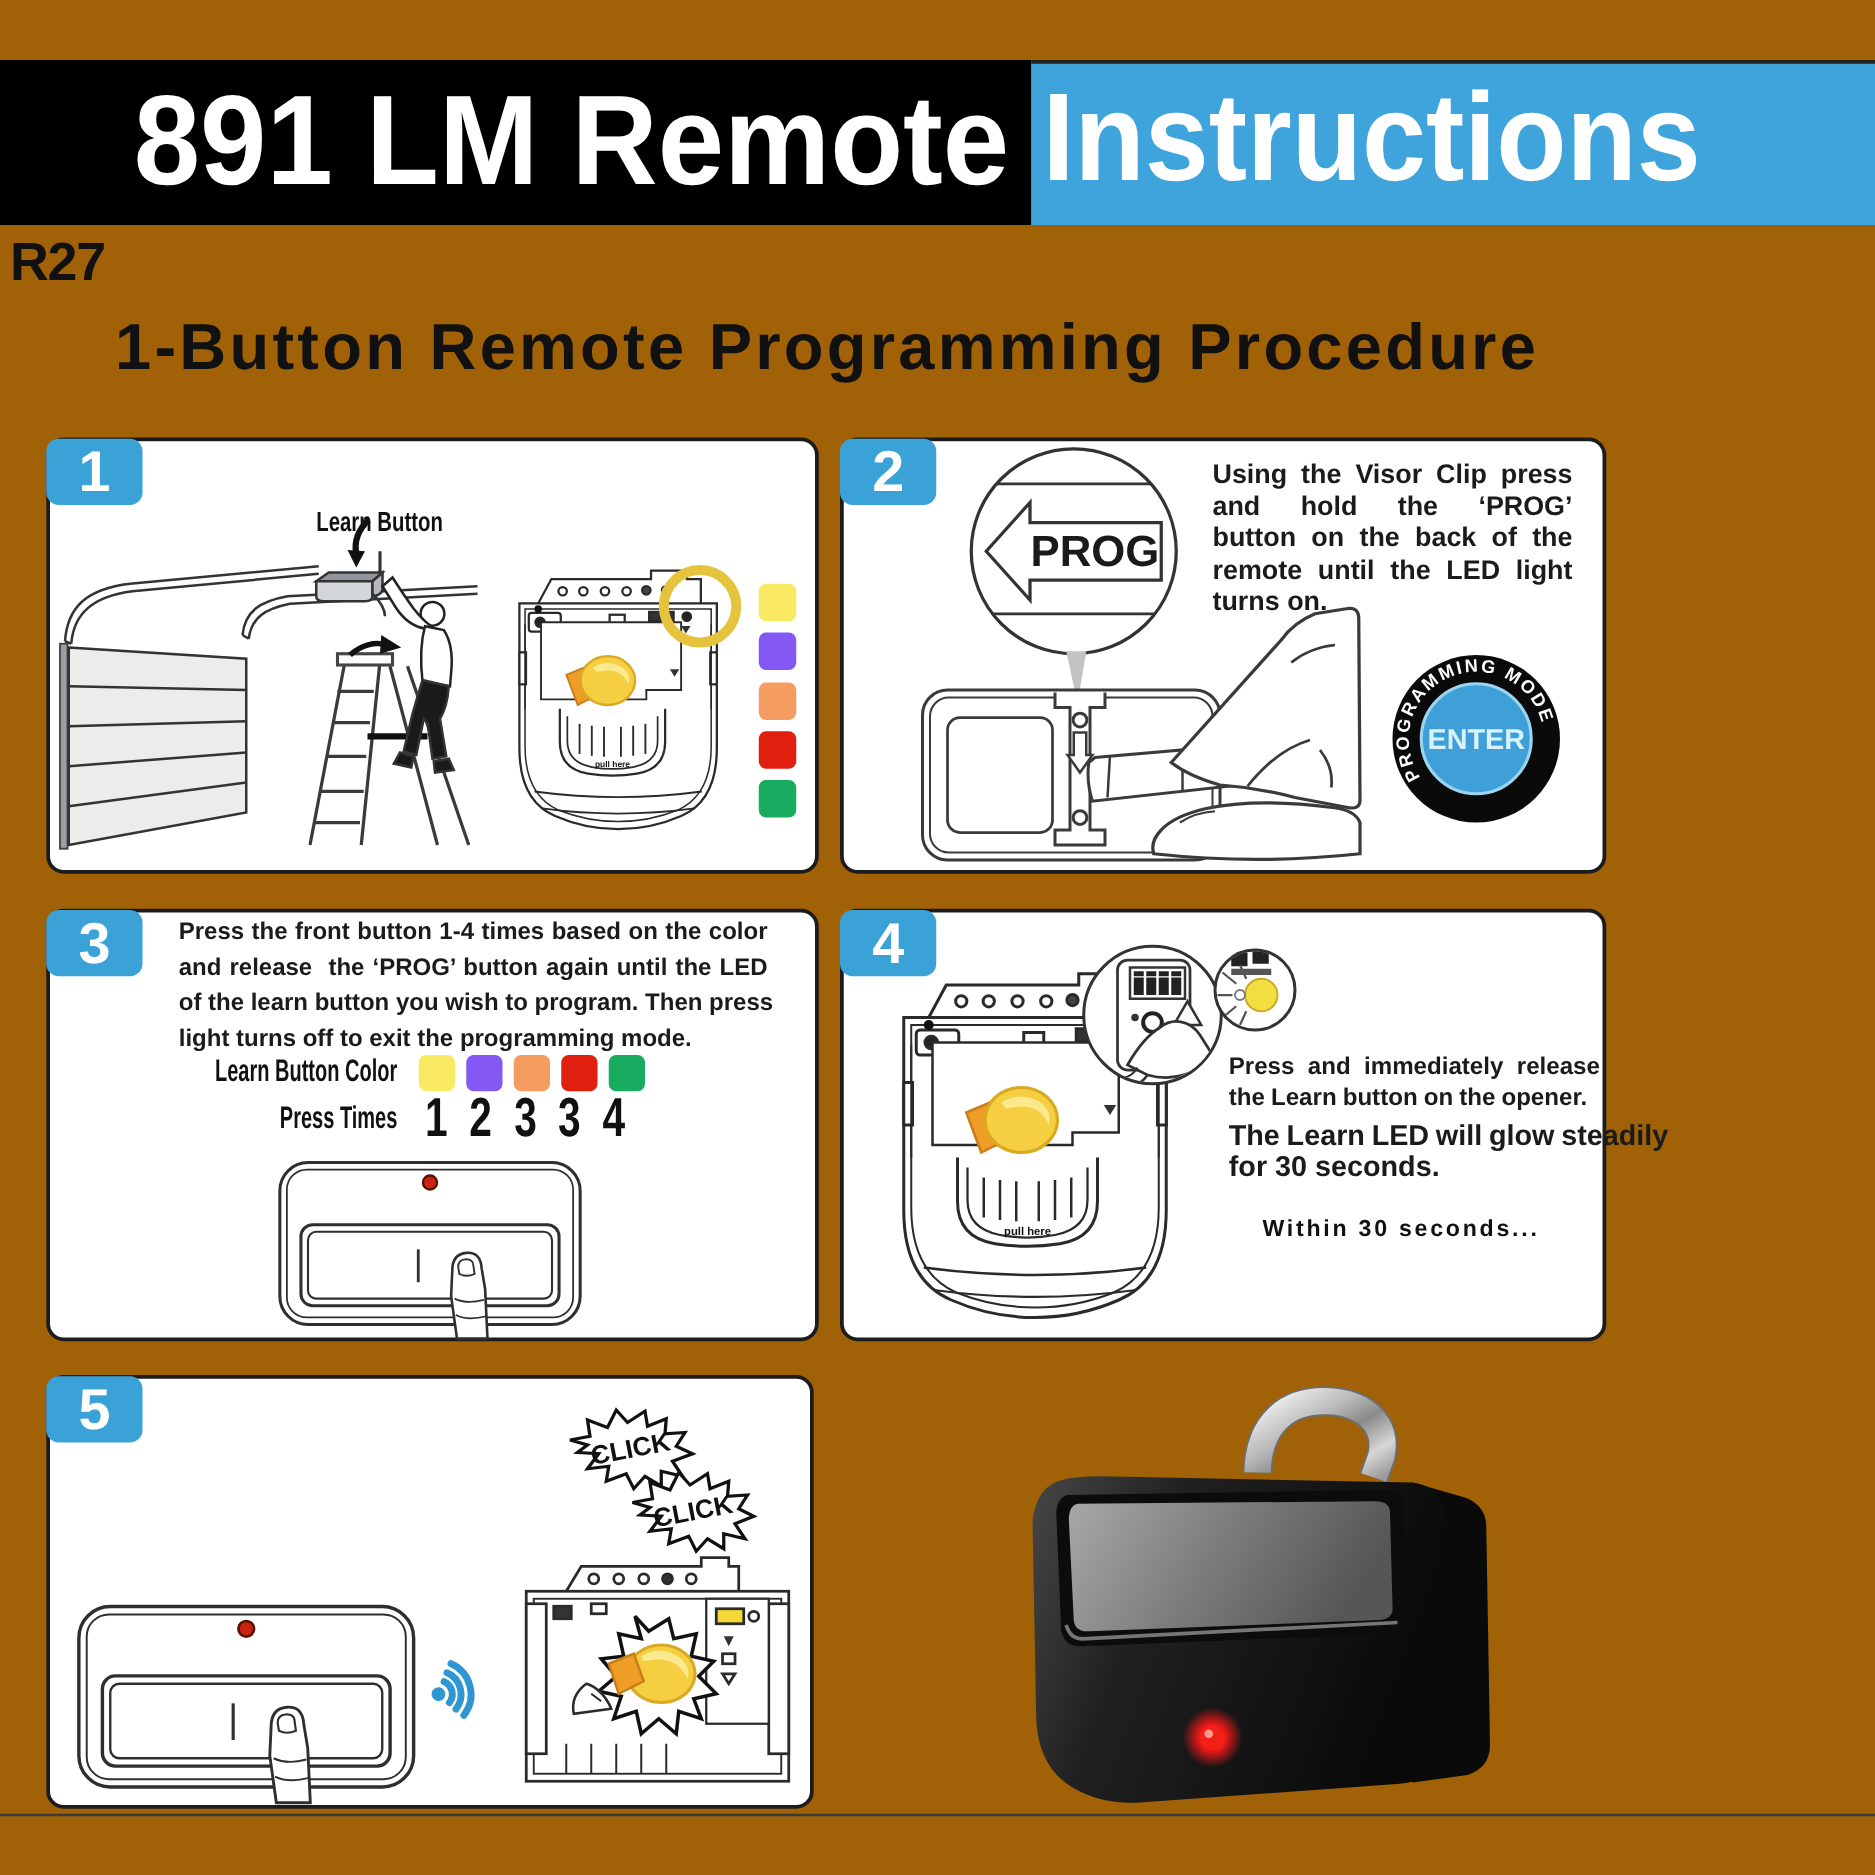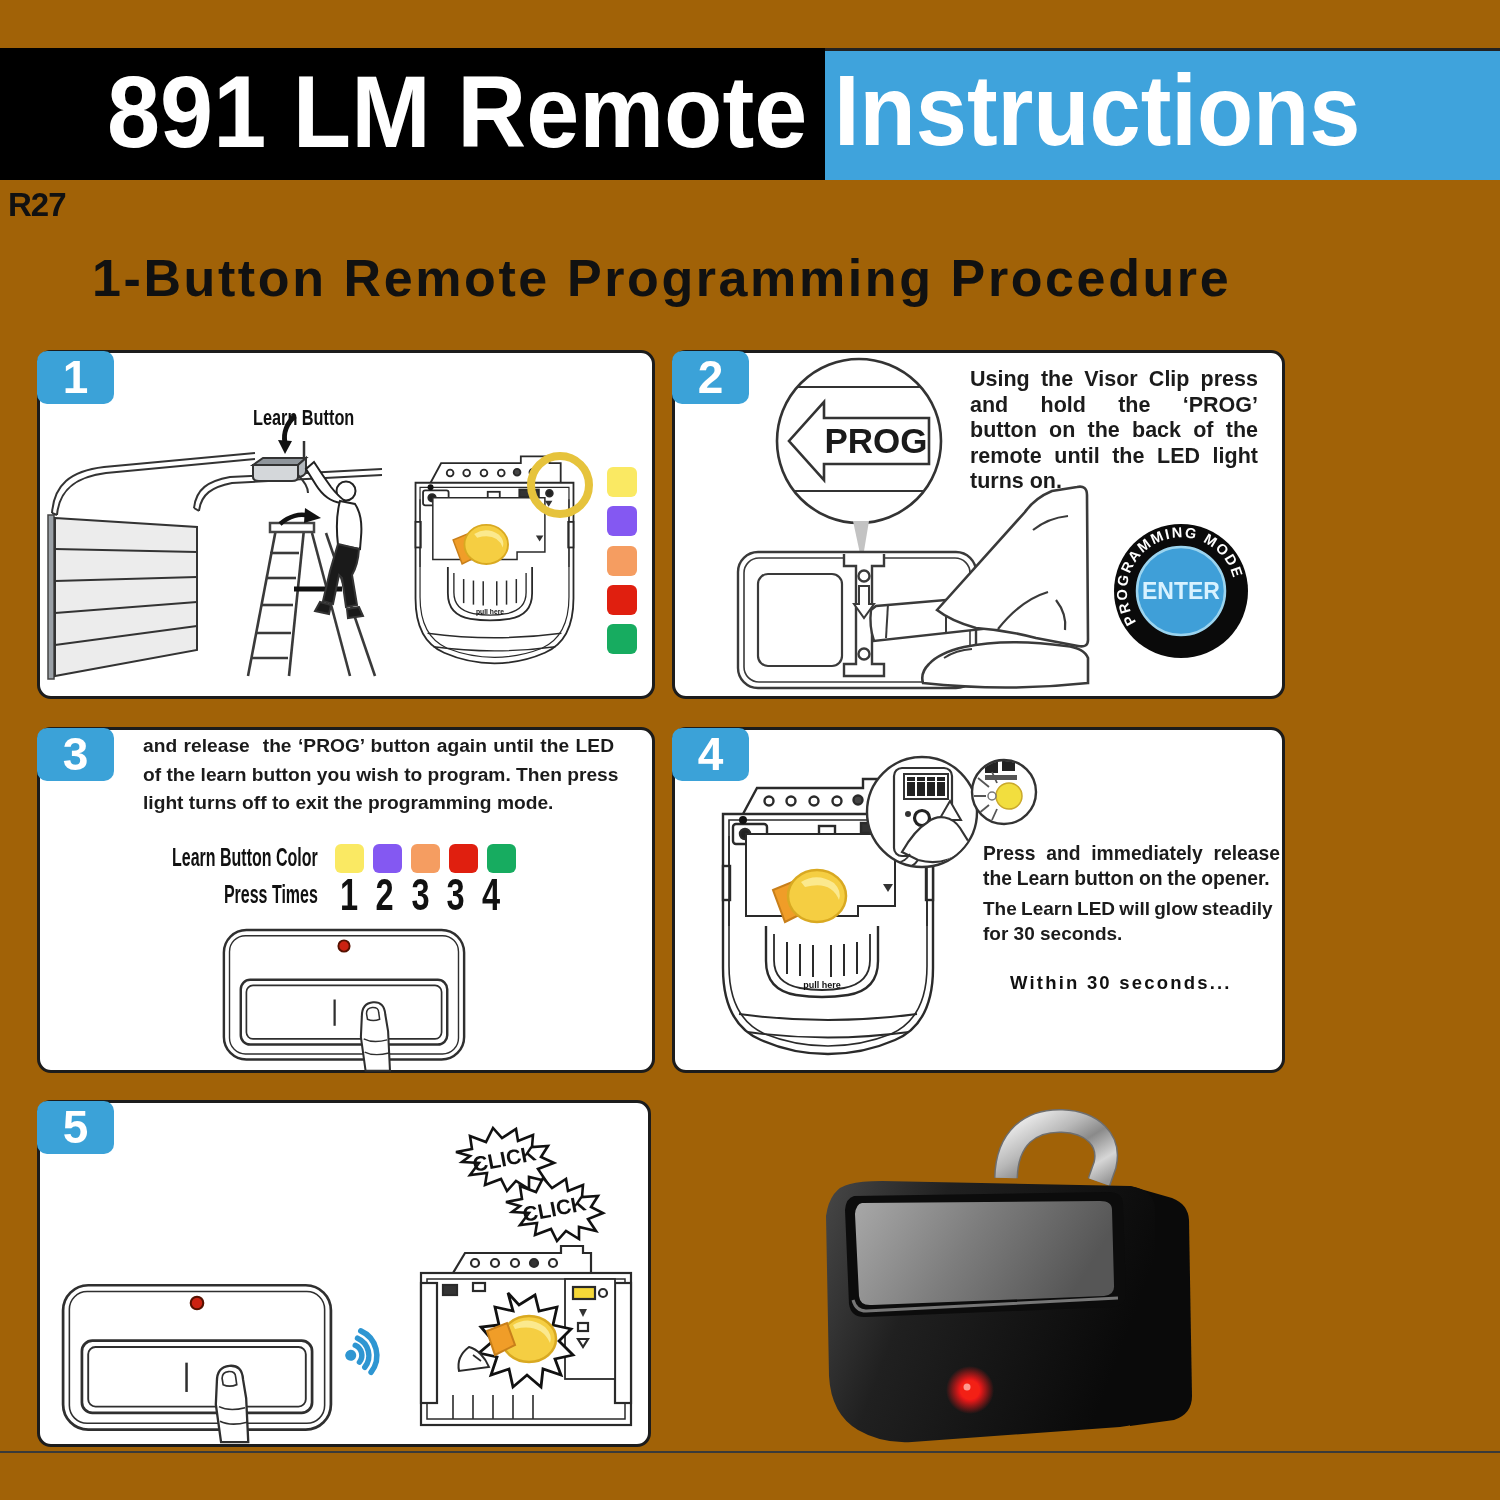--- a/index.html
+++ b/index.html
@@ -16,21 +16,21 @@
   svg text{font-family:"Liberation Sans",sans-serif;}
 </style>
 </head>
 <body>
 <div id="page">
 
   <div class="abs" style="left:0;top:48px;width:825px;height:132px;background:#000;"></div>
   <div class="abs" style="left:825px;top:48px;width:675px;height:132px;background:#3fa3dc;border-top:3px solid #222;box-sizing:border-box;"></div>
   <div class="abs" style="left:107px;top:54px;color:#fff;font-weight:bold;font-size:102px;white-space:nowrap;transform:scaleX(0.936);transform-origin:left;">891 LM Remote</div>
   <div class="abs" style="left:834px;top:53px;color:#fff;font-weight:bold;font-size:100px;white-space:nowrap;transform:scaleX(0.92);transform-origin:left;">Instructions</div>
-  <div class="abs" style="left:8px;top:186px;color:#111;font-weight:bold;font-size:33px;letter-spacing:-1px;">R27</div>
+  <div class="abs" style="left:8px;top:186px;color:#111;font-weight:bold;font-size:43px;letter-spacing:-1px;">R27</div>
   <div class="abs" style="left:92px;top:248px;color:#111;font-weight:bold;font-size:52px;letter-spacing:2.6px;white-space:nowrap;text-align:right;">1-Button Remote Programming Procedure</div>
 
   <div class="box" style="left:37px;top:350px;width:612px;height:343px;"></div>
   <div class="tab" style="left:37px;top:351px;">1</div>
   <div class="abs" style="left:253px;top:405px;font-weight:bold;font-size:22px;color:#111;transform:scaleX(0.74);transform-origin:left;white-space:nowrap;">Learn Button</div>
 
   <svg id="garage" style="left:42px;top:413px;" width="360" height="270" viewBox="0 0 360 270">
     <g fill="none" stroke="#333" stroke-width="2">
 
       <rect x="6" y="102" width="6" height="164" fill="#9aa0a6" stroke="#444" stroke-width="1.5"></rect>
@@ -197,20 +197,21 @@
     <text x="68" y="76" font-size="23" font-weight="bold" text-anchor="middle" fill="#d8f2ff">ENTER</text>
     <defs>
         <path id="badgearc" d="M23.5,99 A54,54 0 1 1 112.5,99"></path>
       </defs>
     <text font-size="14.5" font-weight="bold" fill="#fff" letter-spacing="1.8"><textPath href="#badgearc" startOffset="0">PROGRAMMING MODE</textPath></text>
   </svg>
 
   <div class="box" style="left:37px;top:727px;width:612px;height:340px;"></div>
   <div class="tab" style="left:37px;top:728px;">3</div>
   <div class="txt" style="left:143px;top:732px;width:471px;font-size:19.2px;line-height:28.5px;">
+    <div>Press the front button 1-4 times based on the color</div>
     <div>and release&nbsp; the ‘PROG’ button again until the LED</div>
     <div>of the learn button you wish to program. Then press</div>
     <div class="last">light turns off to exit the programming mode.</div>
   </div>
   <div class="abs" style="right:1182px;top:843px;font-weight:bold;font-size:25px;color:#111;white-space:nowrap;transform:scaleX(0.64);transform-origin:right;">Learn Button Color</div>
   <div class="abs" style="left:335px;top:844px;width:29px;height:29px;background:#fae963;border-radius:6px;"></div>
   <div class="abs" style="left:373px;top:844px;width:29px;height:29px;background:#8458f2;border-radius:6px;"></div>
   <div class="abs" style="left:411px;top:844px;width:29px;height:29px;background:#e01f0f;border-radius:6px;background:#f59d61;"></div>
   <div class="abs" style="left:449px;top:844px;width:29px;height:29px;background:#e01f0f;border-radius:6px;"></div>
   <div class="abs" style="left:487px;top:844px;width:29px;height:29px;background:#17ac60;border-radius:6px;"></div>
@@ -295,21 +296,21 @@
           <line x1="133" y1="29" x2="128" y2="18"></line>
         <line x1="133" y1="55" x2="128" y2="66"></line>
       </g>
     </g>
   </svg>
 
   <div class="txt" style="left:983px;top:841px;width:285px;font-size:19.3px;line-height:25px;">
     <div>Press&nbsp; and&nbsp; immediately&nbsp; release</div>
     <div class="last" style="word-spacing:-0.5px;">the Learn button on the opener.</div>
   </div>
-  <div class="txt" style="left:983px;top:896px;width:285px;font-size:19px;line-height:25px;">
+  <div class="txt" style="left:983px;top:896px;width:285px;font-size:23px;line-height:25px;">
     <div style="word-spacing:-1px;">The Learn LED will glow steadily</div>
     <div class="last">for 30 seconds.</div>
   </div>
   <div class="abs" style="left:1010px;top:972px;font-weight:bold;font-size:18.5px;letter-spacing:2.2px;color:#111;">Within 30 seconds...</div>
 
   <div class="box" style="left:37px;top:1100px;width:608px;height:341px;"></div>
   <div class="tab" style="left:37px;top:1101px;">5</div>
 
   <svg style="left:448px;top:1124px;" width="155" height="120" viewBox="0 0 155 120">
     <g>

